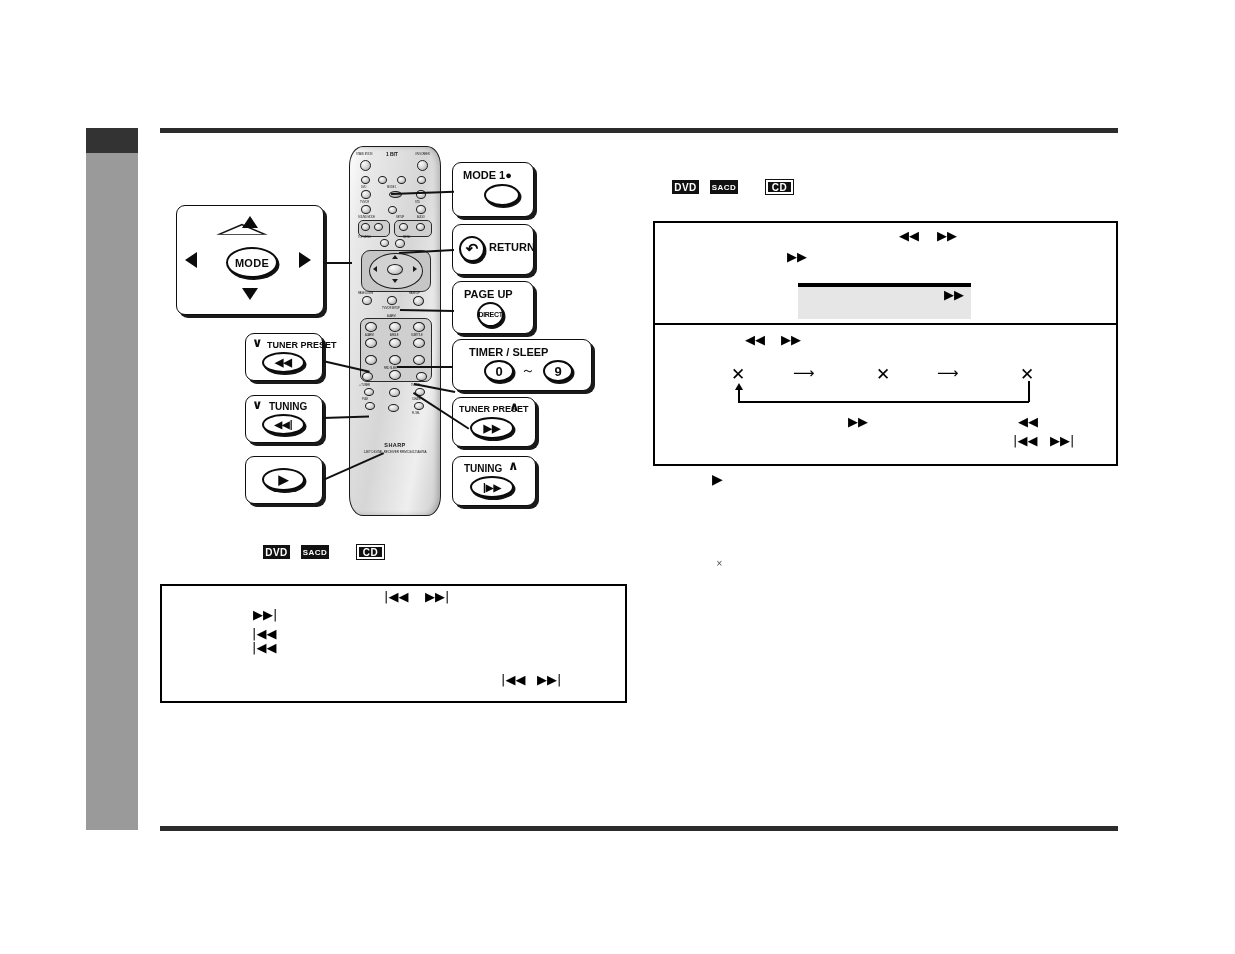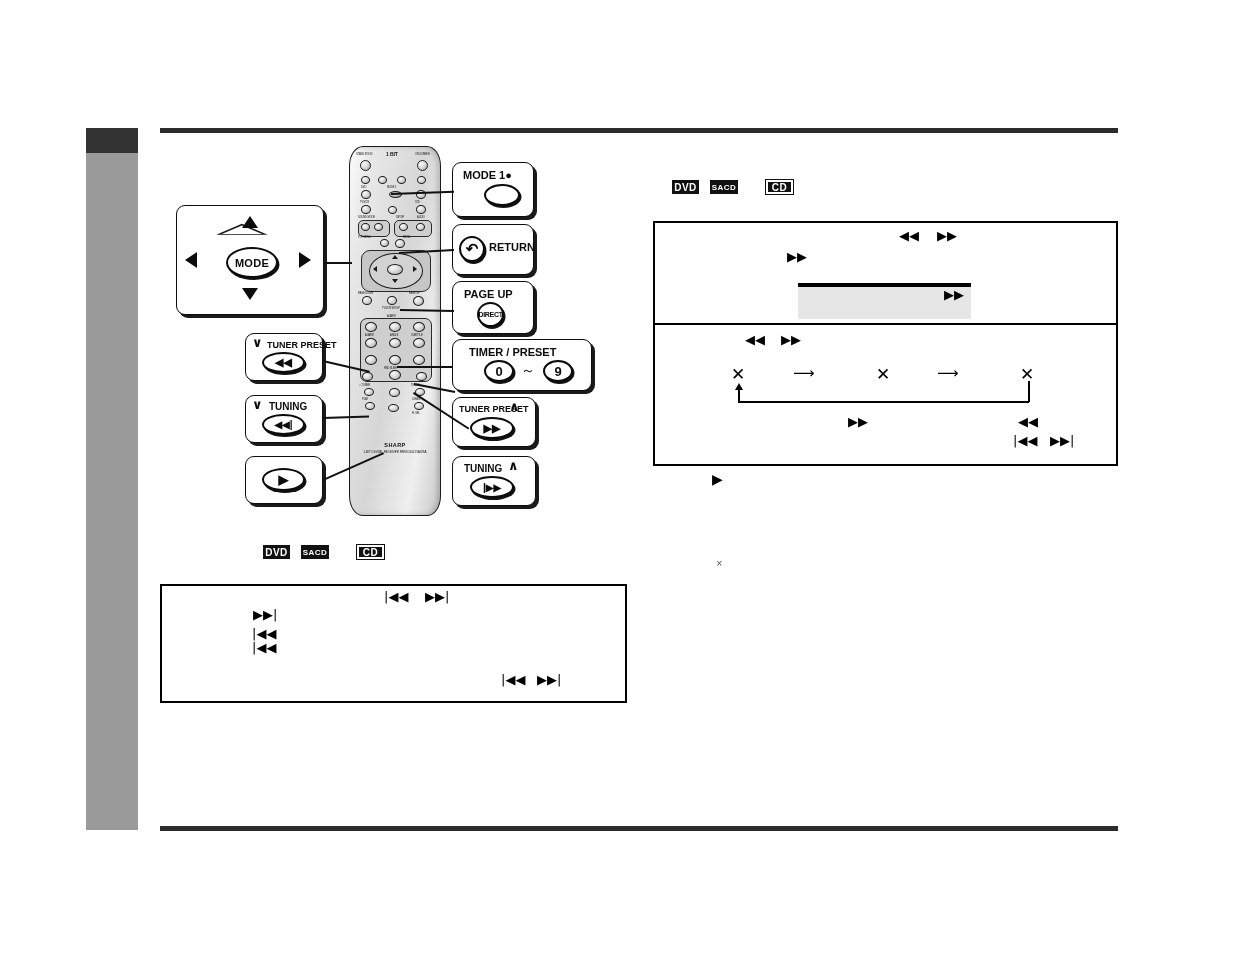--- a/index.html
+++ b/index.html
@@ -201,21 +201,21 @@
 
   <div class="callout" style="left:452px;top:224px;width:82px;height:51px;"></div>
   <div class="co-btn" style="left:459px;top:236px;width:26px;height:26px;font-size:15px;">↶</div>
   <div class="co-text" style="left:489px;top:241px;font-size:11px;">RETURN</div>
 
   <div class="callout" style="left:452px;top:281px;width:82px;height:53px;"></div>
   <div class="co-text" style="left:464px;top:288px;font-size:11px;">PAGE UP</div>
   <div class="co-btn" style="left:477px;top:302px;width:27px;height:25px;font-size:7px;letter-spacing:-.3px;">DIRECT</div>
 
   <div class="callout" style="left:452px;top:339px;width:140px;height:52px;"></div>
-  <div class="co-text" style="left:469px;top:346px;font-size:11px;">TIMER / PRESET</div>
+  <div class="co-text" style="left:469px;top:346px;font-size:11px;">TIMER / SLEEP</div>
   <div class="co-btn" style="left:484px;top:360px;width:30px;height:22px;font-size:13px;">0</div>
   <div class="co-text" style="left:521px;top:362px;font-size:14px;font-weight:normal;font-family:'DejaVu Sans',sans-serif;">～</div>
   <div class="co-btn" style="left:543px;top:360px;width:30px;height:22px;font-size:13px;">9</div>
 
   <div class="callout" style="left:245px;top:333px;width:78px;height:48px;"></div>
   <div class="chev" style="left:252px;top:335px;font-size:13px;">∨</div>
   <div class="co-text" style="left:267px;top:340px;font-size:9px;">TUNER PRESET</div>
   <div class="co-btn" style="left:262px;top:352px;width:43px;height:21px;font-size:11px;">◀◀</div>
 
   <div class="callout" style="left:245px;top:395px;width:78px;height:48px;"></div>

